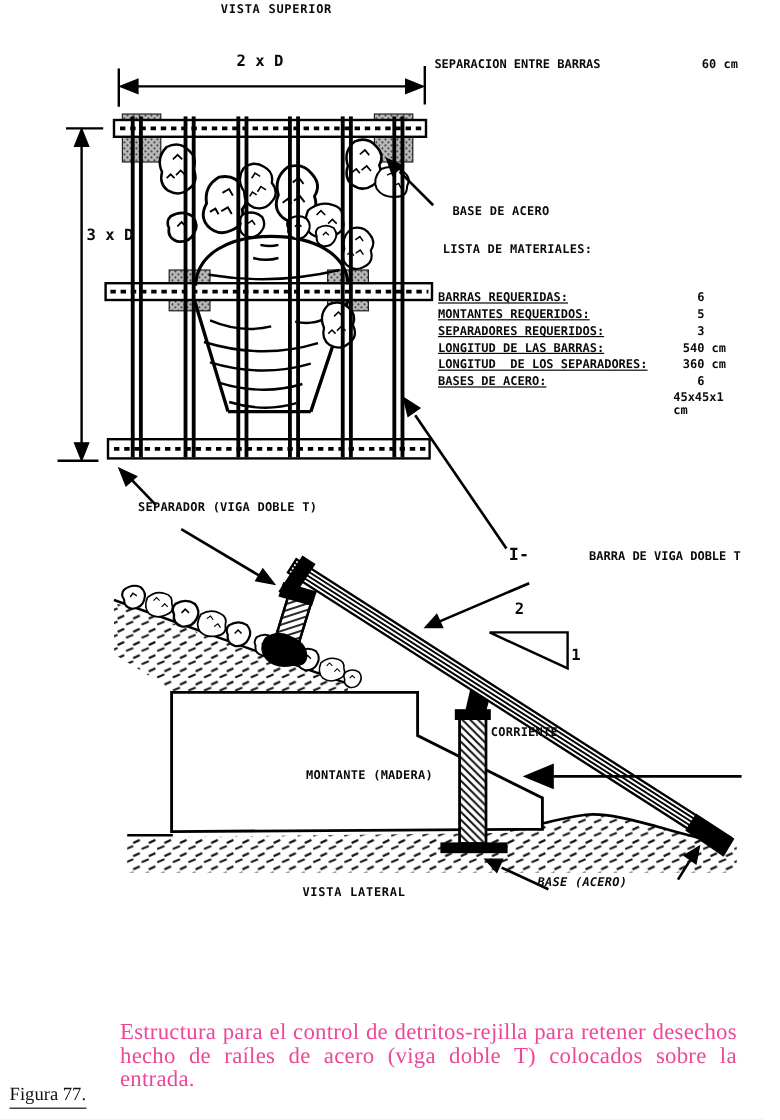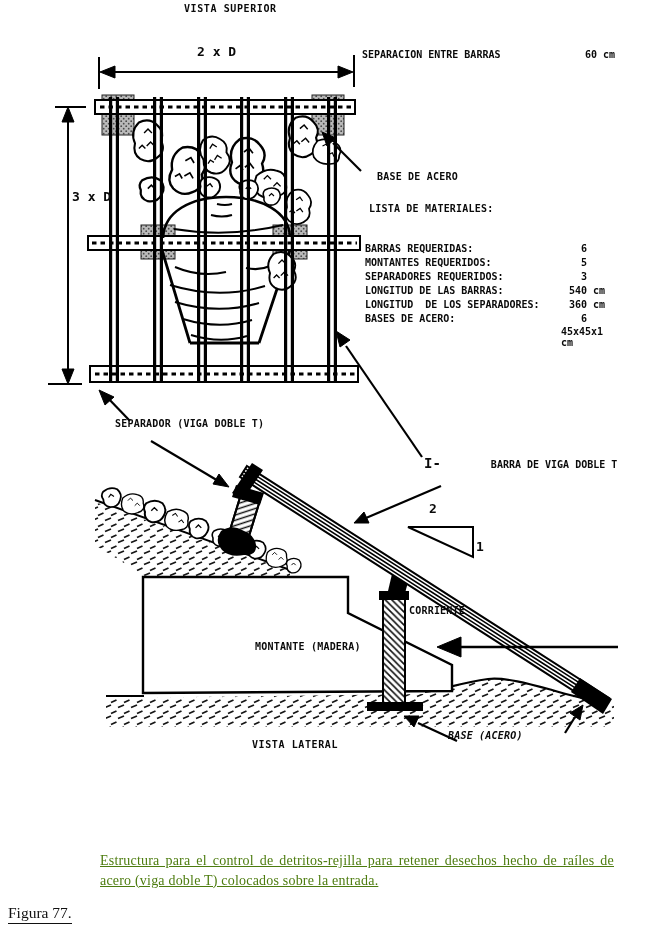--- a/index.html
+++ b/index.html
@@ -8,31 +8,31 @@
   svg{position:absolute;left:0;top:0;}
   .dt{position:absolute;font:700 10px "DejaVu Sans Mono",monospace;color:#0a0a0a;
       white-space:pre;letter-spacing:0.2px;}
   .dt-lg{position:absolute;font:700 13px "DejaVu Sans Mono",monospace;color:#0a0a0a;white-space:pre;}
   .specs{position:absolute;left:362px;top:49px;width:253px;}
   .srow{position:relative;height:15px;}
   .slab,.sval{position:absolute;font:700 10px "DejaVu Sans Mono",monospace;color:#0a0a0a;white-space:pre;}
   .slab{left:0;} .sval{right:0;}
   .mat{position:absolute;left:365px;top:243px;width:250px;}
   .mrow{position:relative;height:14px;}
-  .mlab{position:absolute;left:0;font:700 10px "DejaVu Sans Mono",monospace;white-space:pre;color:#0a0a0a;}
+  .mlab{position:absolute;left:0;font:700 10px "DejaVu Sans Mono",monospace;white-space:pre;color:#0a0a0a;text-decoration:underline;}
   .mnum{position:absolute;right:28px;width:50px;text-align:right;font:700 10px "DejaVu Sans Mono",monospace;color:#0a0a0a;}
   .munit{position:absolute;left:228px;font:700 10px "DejaVu Sans Mono",monospace;color:#0a0a0a;}
   .mnote{position:absolute;left:196px;top:83px;font:700 10px "DejaVu Sans Mono",monospace;color:#0a0a0a;}
   .barra-line{position:absolute;left:424px;top:455px;display:flex;align-items:baseline;color:#0a0a0a;}
   .barra-prefix{font:700 14px "DejaVu Sans Mono",monospace;margin-right:7px;}
   .barra-text{font:700 10px "DejaVu Sans Mono",monospace;white-space:pre;padding-left:43px;}
   .figlab{position:absolute;left:8px;top:904px;font:15.5px "Liberation Serif",serif;color:#111;
           border-bottom:1.6px solid #111;padding-bottom:1px;}
   .capt{position:absolute;left:100px;top:851px;width:514px;font-family:"Liberation Serif",serif;
-        font-size:14px;line-height:19.5px;color:#4d7c0f;text-align:justify;letter-spacing:0.2px;text-decoration:underline;}
+        font-size:19px;line-height:19.5px;color:#ec4899;text-align:justify;letter-spacing:0.2px;}
 </style>
 </head>
 <body>
 
 <div class="page">
 
 <svg width="650" height="933" viewBox="0 0 650 933">
   <defs>
     <pattern id="stip" width="5" height="5" patternUnits="userSpaceOnUse">
       <rect width="5" height="5" fill="#b9b9b9"></rect>

